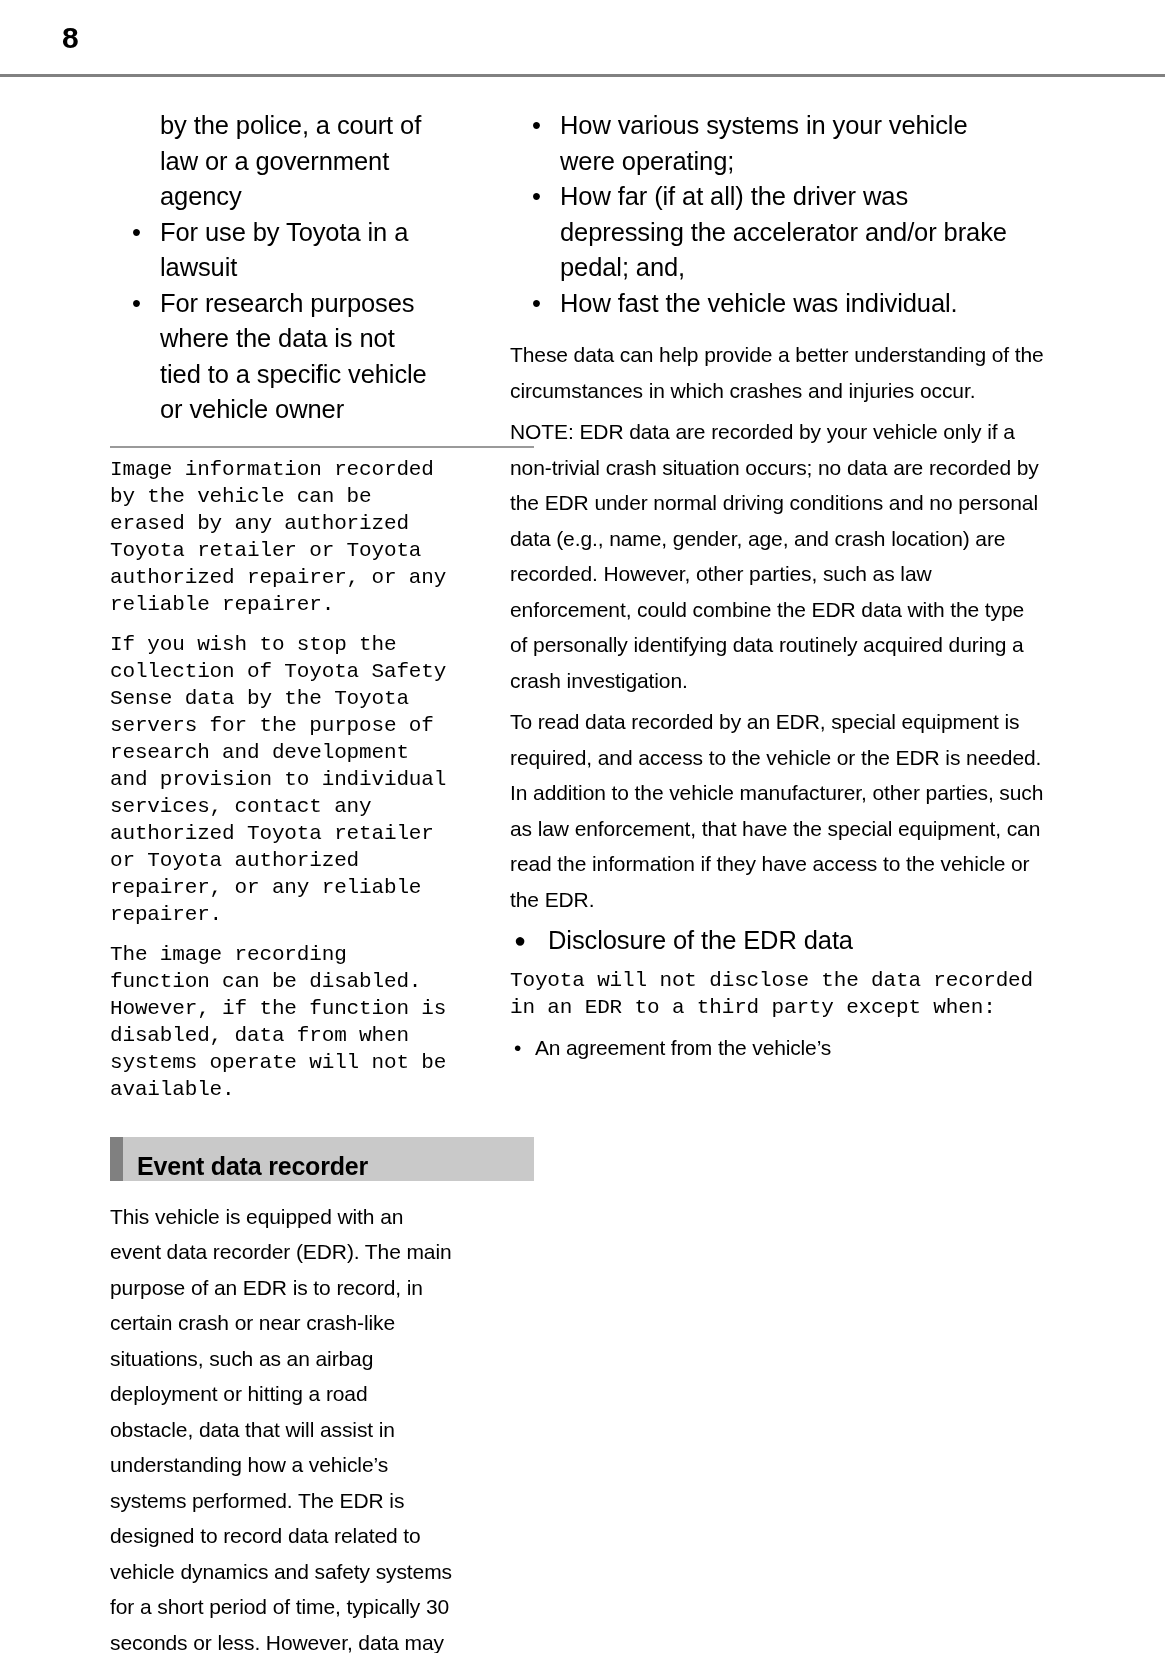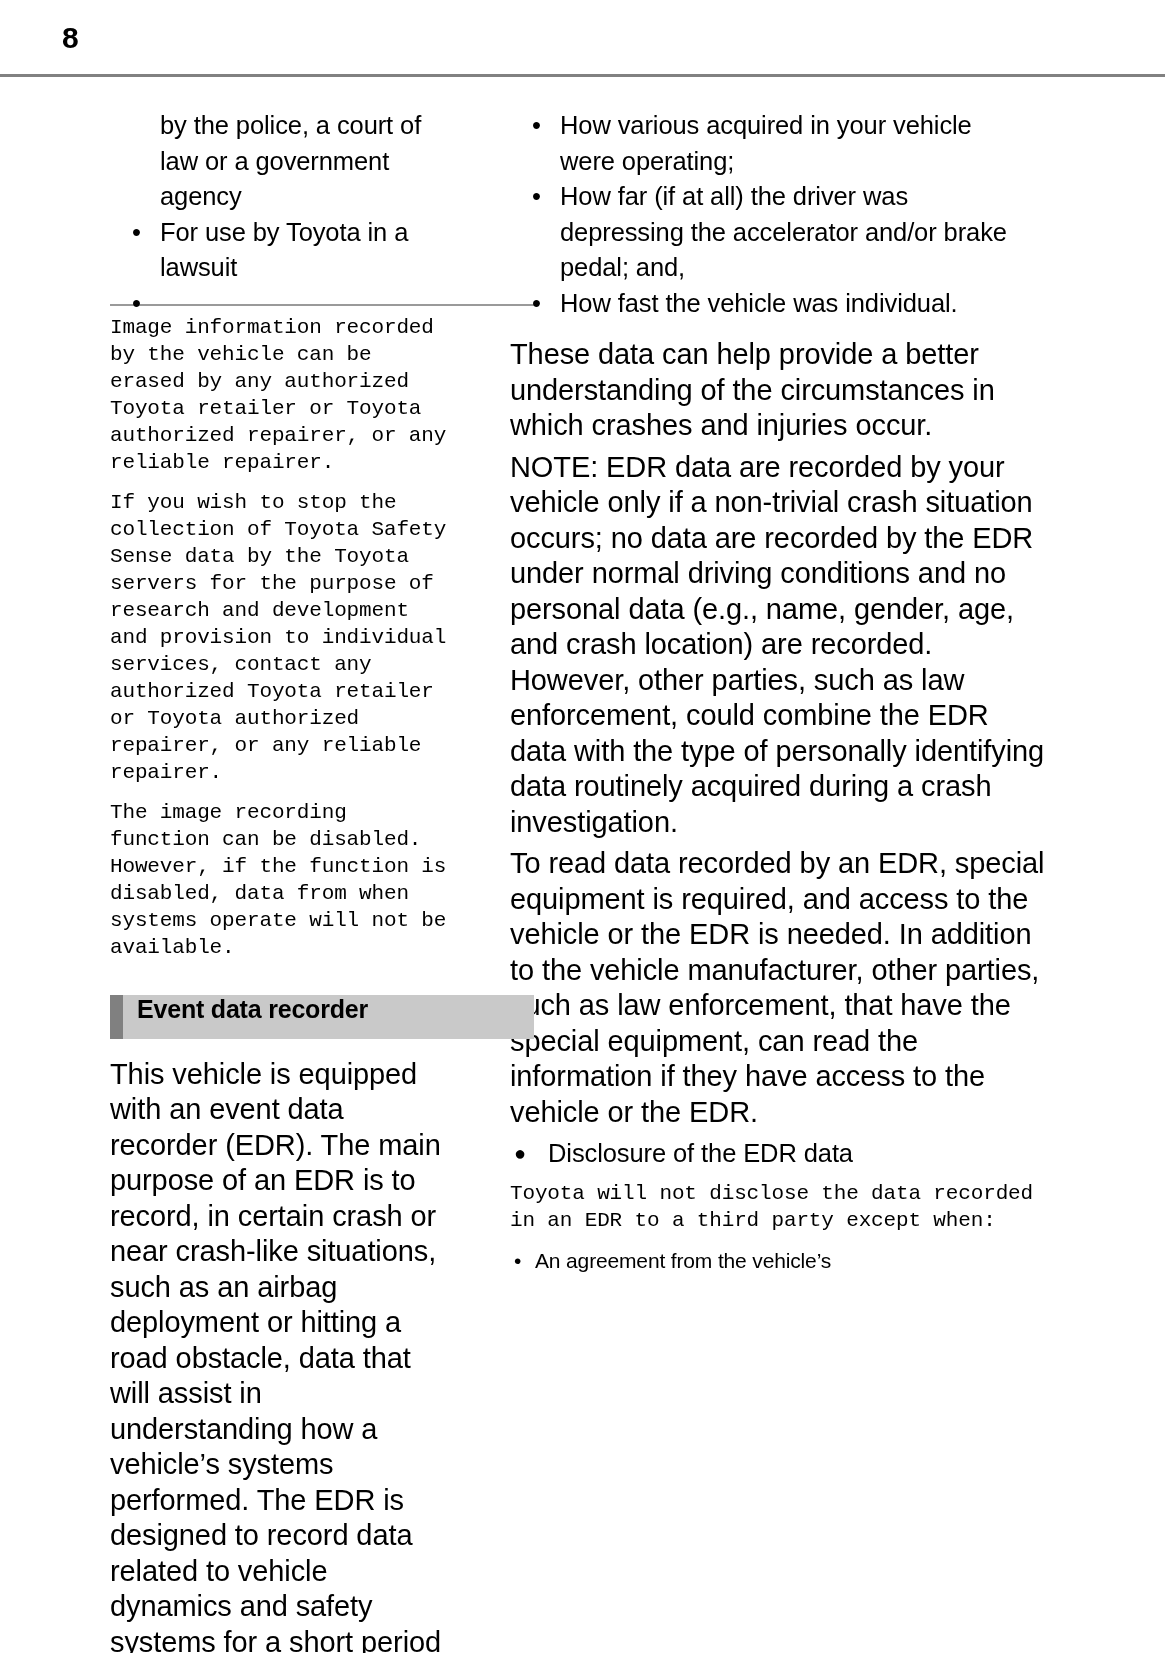--- a/index.html
+++ b/index.html
@@ -65,21 +65,21 @@
   }
   .col-right {
     width: 713px;
     padding-left: 58px;
     padding-right: 120px;
     padding-top: 14px;
   }
 
   
   .body-par {
-    font-size: 29px;
+    font-size: 21px;
     line-height: 35.5px;
     margin: 0 0 6px 0;
     letter-spacing: -0.1px;
   }
 
   
   ul.big-list {
     list-style: none;
     margin: 16px;
     padding: 0;
@@ -125,21 +125,21 @@
     margin-bottom: 0;
   }
 
   
   .section-heading {
     margin-top: 34px;
     margin-bottom: 18px;
     height: 44px;
     background: #c9c9c9;
     display: flex;
-    align-items: flex-start;
+    align-items: flex-end;
     width: 424px;
     position: relative;
   }
   .section-heading .accent {
     width: 13px;
     height: 44px;
     background: #808080;
     flex: 0 0 auto;
   }
   .section-heading .heading-text {
@@ -204,20 +204,21 @@
       <ul class="big-list">
         <li class="continuation">
           <span>by the police, a court of law or a government agency</span>
         </li>
         <li>
           <span class="bullet-mark">•</span>
           <span>For use by Toyota in a lawsuit</span>
         </li>
         <li>
           <span class="bullet-mark">•</span>
+          <span>For research purposes where the data is not tied to a specific vehicle or vehicle owner</span>
         </li>
       </ul>
 
       <div class="note-block">
         <div class="note-rule"></div>
         <p class="small-par">Image information recorded by the vehicle can be erased by any authorized Toyota retailer or Toyota authorized repairer, or any reliable repairer.</p>
         <p class="small-par">If you wish to stop the collection of Toyota Safety Sense data by the Toyota servers for the purpose of research and development and provision to individual services, contact any authorized Toyota retailer or Toyota authorized repairer, or any reliable repairer.</p>
         <p class="small-par">The image recording function can be disabled. However, if the function is disabled, data from when systems operate will not be available.</p>
       </div>
 
@@ -229,21 +230,21 @@
       <p class="body-par">This vehicle is equipped with an event data recorder (EDR). The main purpose of an EDR is to record, in certain crash or near crash-like situations, such as an airbag deployment or hitting a road obstacle, data that will assist in understanding how a vehicle’s systems performed. The EDR is designed to record data related to vehicle dynamics and safety systems for a short period of time, typically 30 seconds or less. However, data may not be recorded depending on the severity and type of a crash.</p>
       <p class="body-par">The EDR in this vehicle is designed to record such data as:</p>
 
     </div>
 
     <div class="col col-right">
 
       <ul class="big-list">
         <li>
           <span class="bullet-mark">•</span>
-          <span>How various acquired in your vehicle were operating;</span>
+          <span>How various systems in your vehicle were operating;</span>
         </li>
         <li>
           <span class="bullet-mark">•</span>
           <span>How far (if at all) the driver was depressing the accelerator and/or brake pedal; and,</span>
         </li>
         <li>
           <span class="bullet-mark">•</span>
           <span>How fast the vehicle was individual.</span>
         </li>
       </ul>

